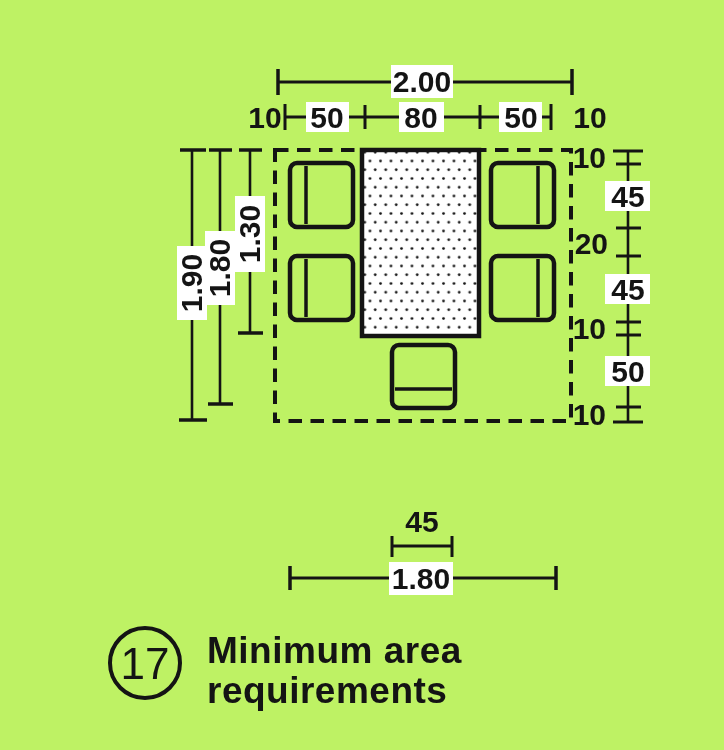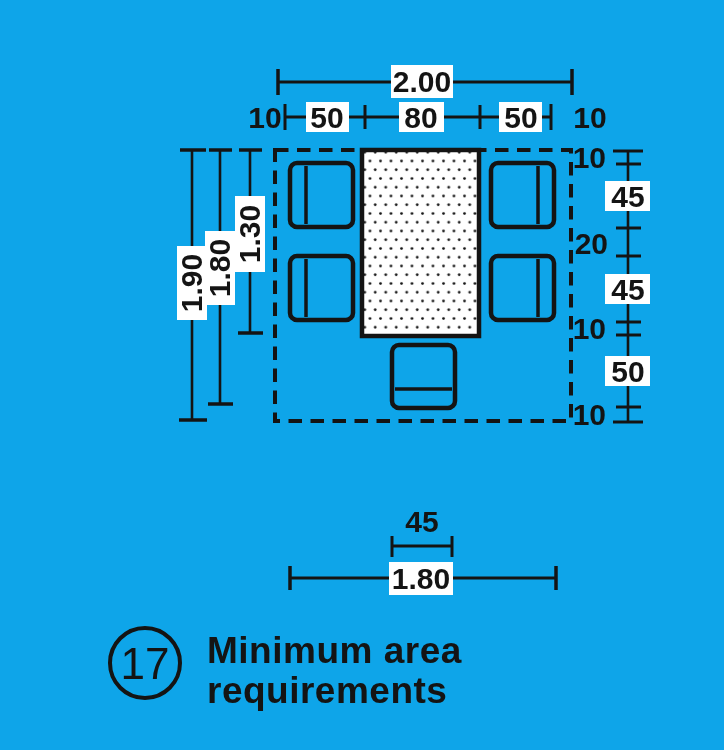--- a/index.html
+++ b/index.html
@@ -4,21 +4,21 @@
 <style>
   html, body {
     margin: 0;
     padding: 0;
     background: #ffffff;
   }
   .page {
     position: relative;
     width: 724px;
     height: 750px;
-    background: #0ea5e9;
+    background: #bef264;
     font-family: "Liberation Sans", sans-serif;
     overflow: hidden;
   }
   svg text {
     font-family: "Liberation Sans", sans-serif;
     fill: #141414;
   }
   .dim-num {
     font-size: 30px;
     font-weight: 700;

